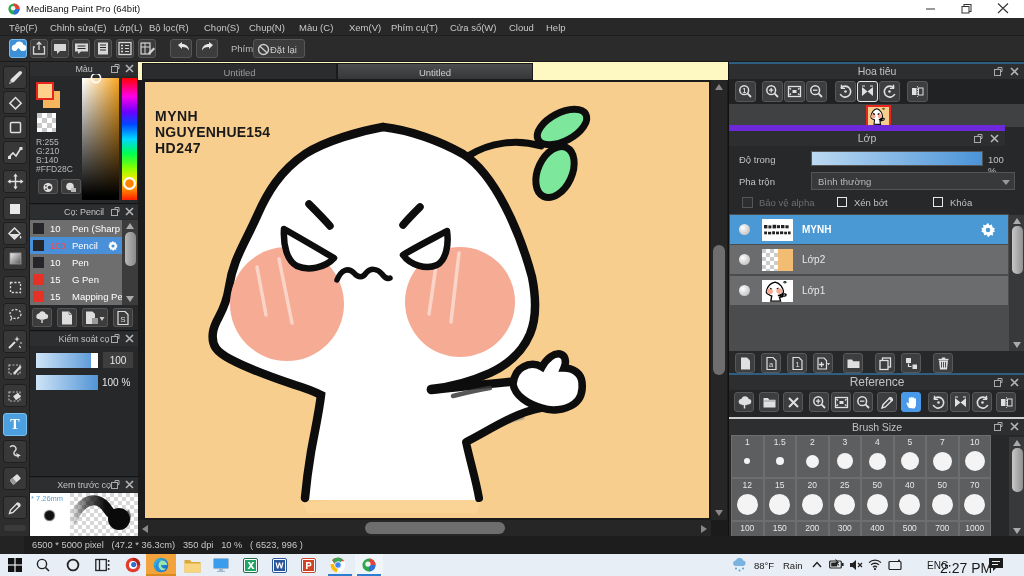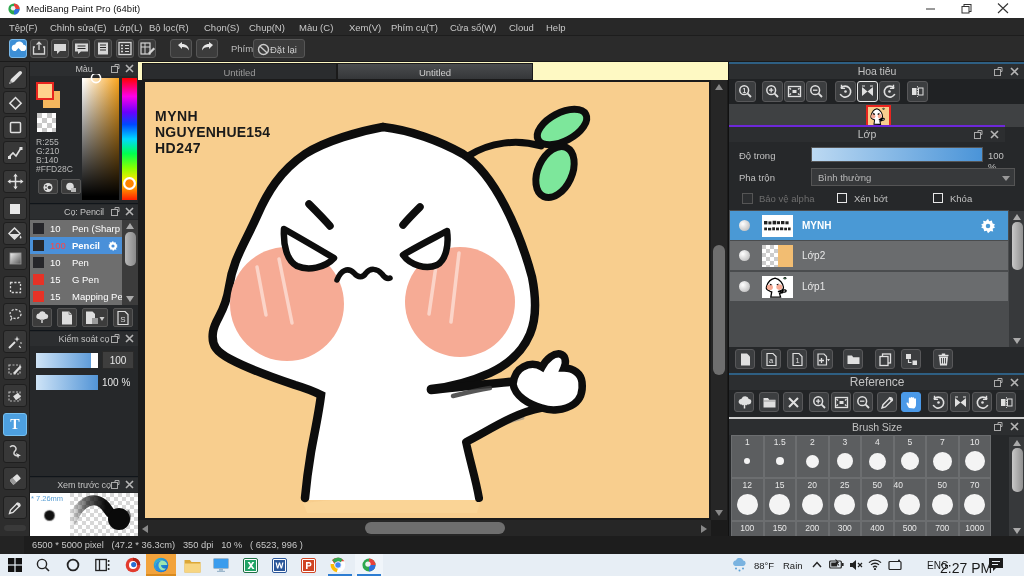--- a/index.html
+++ b/index.html
@@ -314,21 +314,21 @@
 
     <div class="abs" style="left:0;top:15px;width:92px;height:85px;background:#6e6e6e;overflow:hidden">
       <div class="abs brow" style="top:0">
             <span class="bs" style="background:#26262a"></span>
             <span class="bn">10</span>
             <span class="bt">Pen (Sharp</span>
           </div>
       <div class="abs brow" style="top:17px;background:#4a90d9">
             <span class="bs" style="background:#26262a"></span>
             <span class="bn" style="color:#ff4444">100</span>
-            <span class="bt" style="font-weight:bold">Pencil</span>
+            <span class="bt" style="font-weight:normal">Pencil</span>
         <svg class="abs" style="right:3px;top:3px" width="12" height="12" viewBox="0 0 12 12">
               <path d="M6,1 l0.8,1.6 1.8-0.4 0.4,1.8 L10.6,5 l-1,1 1,1 -1.6,1 0.4,1.8 -1.8,-0.4 L6,11 5.2,9.4 3.4,9.8 3,8 1.4,7 2.4,6 1.4,5 3,4 2.6,2.2 4.4,2.6 Z" fill="#fff"></path>
               <circle cx="6" cy="6" r="1.6" fill="#4a90d9"></circle>
             </svg>
       </div>
       <div class="abs brow" style="top:34px">
             <span class="bs" style="background:#26262a"></span>
             <span class="bn">10</span>
             <span class="bt">Pen</span>
           </div>
@@ -606,21 +606,21 @@
           <circle cx="143" cy="222" r="56" fill="#f6ab95"></circle>
               <circle cx="315" cy="220" r="55" fill="#f6ab95"></circle>
           <path d="M139,147 L189,176 L152,184 Z" fill="#000" stroke="#000" stroke-width="14"></path>
           <path d="M302,149 L258,173 L292,183 Z" fill="#000" stroke="#000" stroke-width="14"></path>
           <ellipse cx="417" cy="44" rx="26" ry="14" fill="#7de79b" stroke="#000" stroke-width="16"></ellipse>
         </svg>
       </div>
     </div>
   </div>
 
-  <div class="abs" style="left:0;top:63px;width:276px;height:246px;border-top:2px solid #6d28d9">
+  <div class="abs" style="left:0;top:63px;width:276px;height:246px;border-top:6px solid #6d28d9">
     <div class="phead" style="height:15px;line-height:15px;font-size:10.5px">Lớp
       <svg class="pico" style="right:22px;top:3px" width="10" height="10" viewBox="0 0 9 9">
             <rect x="0.5" y="2.5" width="6" height="6" fill="none" stroke="#aaa"></rect>
             <path d="M4,2.5 V0.5 h4 v4 h-2" fill="none" stroke="#aaa"></path>
           </svg>
       <svg class="pico" style="right:6px;top:3px" width="10" height="10" viewBox="0 0 9 9">
             <path d="M1,1 L8,8 M8,1 L1,8" stroke="#b5b5b5" stroke-width="1.6"></path>
           </svg>
     </div>
     <span class="abs" style="left:10px;top:23px;font-size:9.5px;color:#c2c2c2">Độ trong</span>
@@ -887,21 +887,21 @@
           <div class="abs" style="left:65px;top:43px;width:32.5px;height:43px;background:#5c5e60;border:0.5px solid #6c6e70"></div>
           <div class="abs" style="left:65px;top:45px;width:32.5px;text-align:center;font-size:8.5px;color:#e8e8e8">20</div>
           <div class="abs" style="left:70.75px;top:58.5px;width:21px;height:21px;border-radius:50%;background:#f4f4f4"></div>
           <div class="abs" style="left:97.5px;top:43px;width:32.5px;height:43px;background:#5c5e60;border:0.5px solid #6c6e70"></div>
           <div class="abs" style="left:97.5px;top:45px;width:32.5px;text-align:center;font-size:8.5px;color:#e8e8e8">25</div>
           <div class="abs" style="left:103.25px;top:58.5px;width:21px;height:21px;border-radius:50%;background:#f4f4f4"></div>
           <div class="abs" style="left:130px;top:43px;width:32.5px;height:43px;background:#5c5e60;border:0.5px solid #6c6e70"></div>
           <div class="abs" style="left:130px;top:45px;width:32.5px;text-align:center;font-size:8.5px;color:#e8e8e8">50</div>
           <div class="abs" style="left:135.75px;top:58.5px;width:21px;height:21px;border-radius:50%;background:#f4f4f4"></div>
           <div class="abs" style="left:162.5px;top:43px;width:32.5px;height:43px;background:#5c5e60;border:0.5px solid #6c6e70"></div>
-          <div class="abs" style="left:162.5px;top:45px;width:32.5px;text-align:left;font-size:8.5px;color:#e8e8e8">40</div>
+          <div class="abs" style="left:162.5px;top:45px;width:32.5px;text-align:center;font-size:8.5px;color:#e8e8e8">40</div>
           <div class="abs" style="left:168.25px;top:58.5px;width:21px;height:21px;border-radius:50%;background:#f4f4f4"></div>
           <div class="abs" style="left:195px;top:43px;width:32.5px;height:43px;background:#5c5e60;border:0.5px solid #6c6e70"></div>
           <div class="abs" style="left:195px;top:45px;width:32.5px;text-align:center;font-size:8.5px;color:#e8e8e8">50</div>
           <div class="abs" style="left:200.75px;top:58.5px;width:21px;height:21px;border-radius:50%;background:#f4f4f4"></div>
           <div class="abs" style="left:227.5px;top:43px;width:32.5px;height:43px;background:#5c5e60;border:0.5px solid #6c6e70"></div>
           <div class="abs" style="left:227.5px;top:45px;width:32.5px;text-align:center;font-size:8.5px;color:#e8e8e8">70</div>
           <div class="abs" style="left:233.25px;top:58.5px;width:21px;height:21px;border-radius:50%;background:#f4f4f4"></div>
           <div class="abs" style="left:0px;top:86px;width:32.5px;height:43px;background:#5c5e60;border:0.5px solid #6c6e70"></div>
           <div class="abs" style="left:0px;top:88px;width:32.5px;text-align:center;font-size:8.5px;color:#e8e8e8">100</div>
           <div class="abs" style="left:5.25px;top:101px;width:22px;height:22px;border-radius:50%;background:#f4f4f4"></div>

